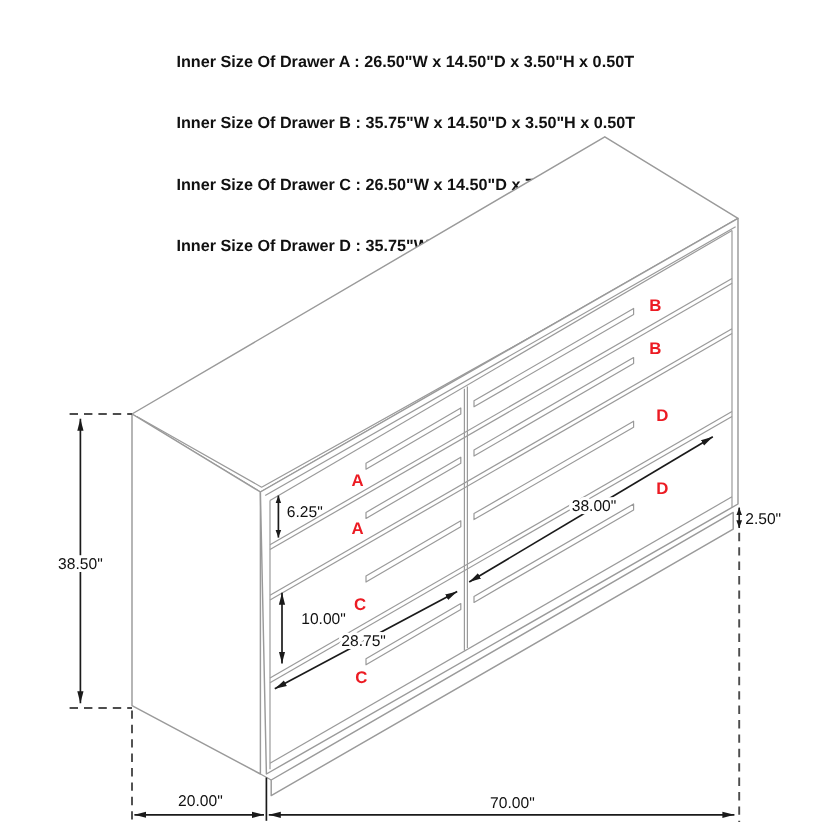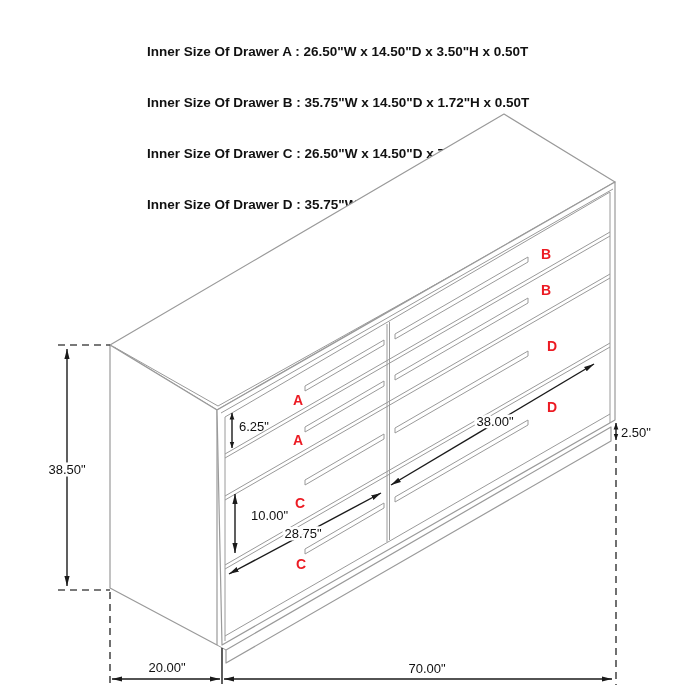--- a/index.html
+++ b/index.html
@@ -20,21 +20,21 @@
   .redlabel{font-family:"Liberation Sans",sans-serif;font-size:14px;font-weight:bold;}
   .mid{text-anchor:middle;}
 </style>
 </head>
 <body>
 
 <div id="stage">
 
   <div id="spec">
     <div>Inner Size Of Drawer A : 26.50"W x 14.50"D x 3.50"H x 0.50T</div>
-    <div>Inner Size Of Drawer B : 35.75"W x 14.50"D x 1.72"H x 0.50T</div>
+    <div>Inner Size Of Drawer B : 35.75"W x 14.50"D x 3.50"H x 0.50T</div>
     <div>Inner Size Of Drawer C : 26.50"W x 14.50"D x 7.25"H x 0.50T</div>
     <div>Inner Size Of Drawer D : 35.75"W x 14.50"D x 7.25"H x 0.50T</div>
   </div>
 
   <svg width="700" height="700" viewBox="0 0 700 700">
     <defs>
       <marker id="ah" markerWidth="11" markerHeight="8" refX="10" refY="4" orient="auto-start-reverse" markerUnits="userSpaceOnUse">
         <path d="M0,1.4 L10,4 L0,6.6 z" fill="#1a1a1a"></path>
       </marker>
       <marker id="ahs" markerWidth="8" markerHeight="8" refX="6.5" refY="4" orient="auto-start-reverse" markerUnits="userSpaceOnUse">

